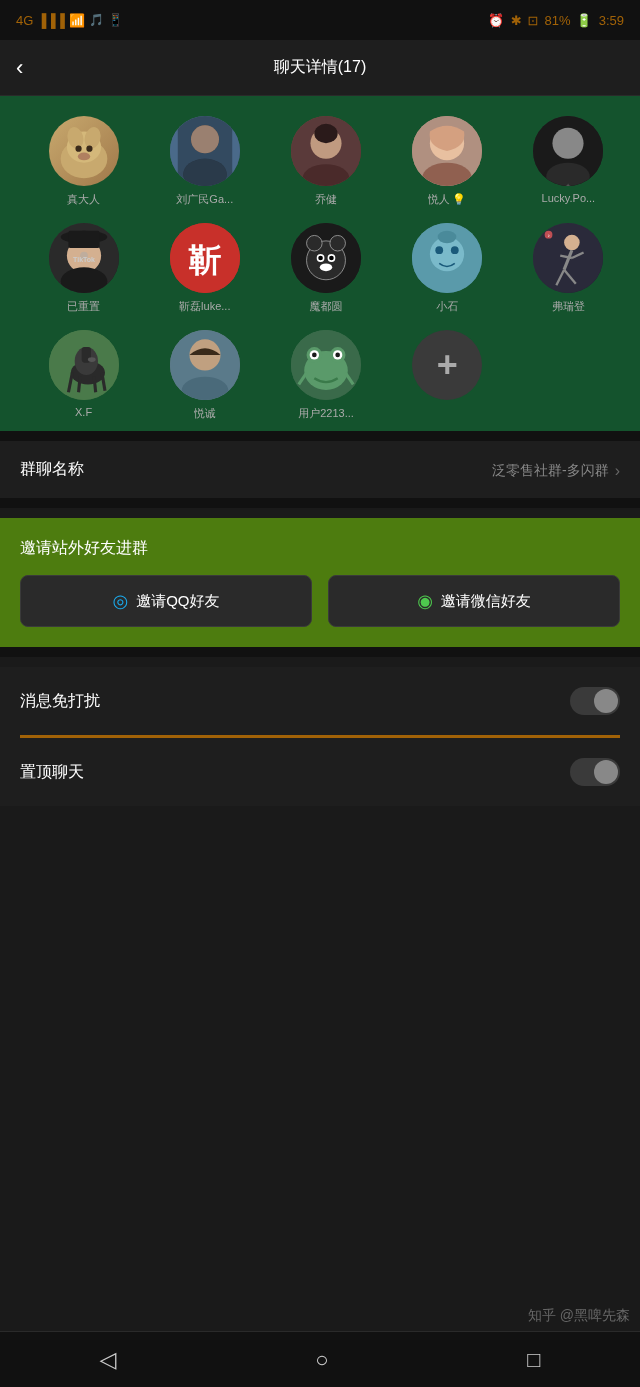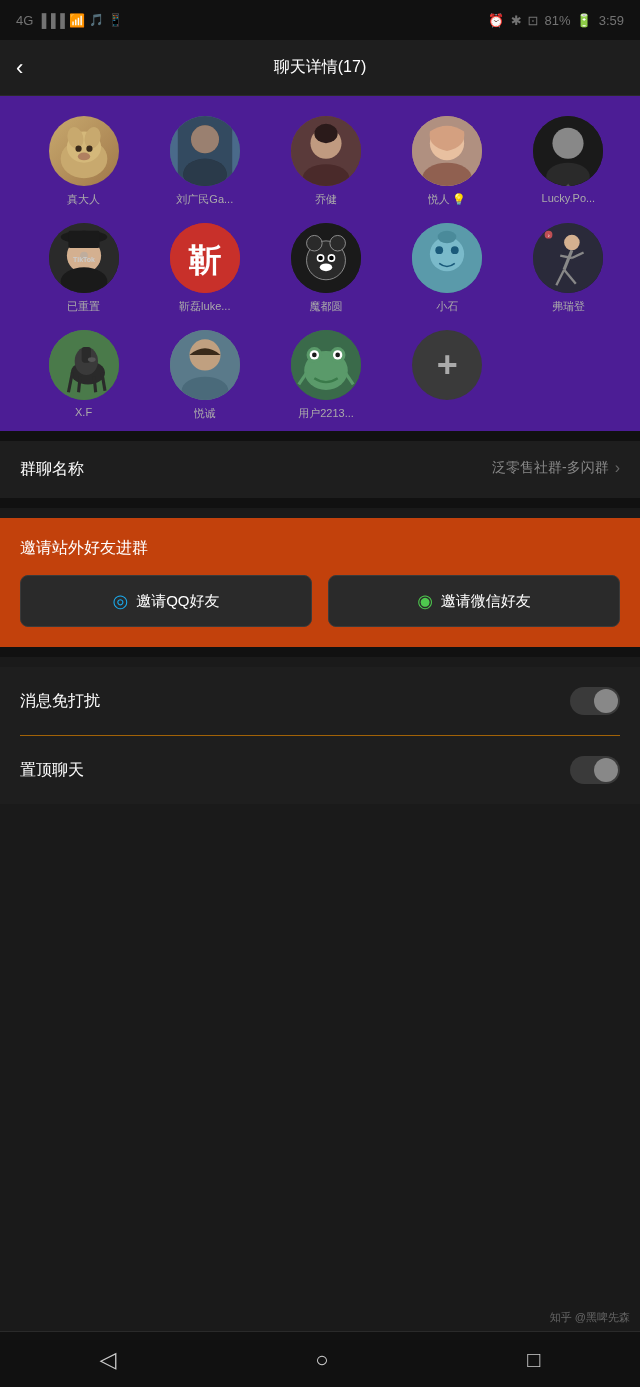--- a/index.html
+++ b/index.html
@@ -15,21 +15,21 @@
 
     
     .status-bar {
       height: 40px;
       background: #111111;
       display: flex;
       align-items: center;
       justify-content: space-between;
       padding: 0 16px;
       font-size: 13px;
-      color: #737373;
+      color: #a16207;
     }
     .status-left { display: flex; align-items: center; gap: 4px; }
     .status-right { display: flex; align-items: center; gap: 6px; }
 
     
     .header {
       height: 56px;
       background: #1e1e1e;
       display: flex;
       align-items: center;
@@ -46,21 +46,21 @@
     }
     .header-title {
       font-size: 16px;
       font-weight: 400;
       color: #fff;
     }
 
     
     .members-section {
       padding: 20px 16px 10px 28px;
-      background: #4c1d95;
+      background: #14532d;
     }
     .members-grid {
       display: grid;
       grid-template-columns: repeat(5, 1fr);
       gap: 16px 10px;
     }
     .member-item {
       display: flex;
       flex-direction: column;
       align-items: center;
@@ -118,21 +118,21 @@
       background: #111111;
     }
 
     
     .settings-section {
       background: #1e1e1e;
       padding: 0 20px;
     }
     .settings-row {
       display: flex;
-      align-items: flex-start;
+      align-items: flex-end;
       justify-content: space-between;
       padding: 18px 0;
       border-bottom: 1px solid #2a2a2a;
     }
     .settings-row:last-child { border-bottom: none; }
     .settings-label {
       font-size: 16px;
       color: #ffffff;
     }
     .settings-value {
@@ -142,21 +142,21 @@
       align-items: center;
       gap: 6px;
     }
     .chevron {
       font-size: 16px;
       color: #666;
     }
 
     
     .invite-section {
-      background: #c2410c;
+      background: #4d7c0f;
       padding: 20px;
       margin-top: 10px;
     }
     .invite-title {
       font-size: 16px;
       color: #ffffff;
       margin-bottom: 16px;
     }
     .invite-buttons {
       display: flex;
@@ -183,21 +183,21 @@
     .toggle-section {
       background: #1e1e1e;
       padding: 0 20px;
       margin-top: 10px;
     }
     .toggle-row {
       display: flex;
       align-items: center;
       justify-content: space-between;
       padding: 20px 0;
-      border-bottom: 1px solid #a16207;
+      border-bottom: 3px solid #a16207;
     }
     .toggle-row:last-child { border-bottom: none; }
     .toggle-label {
       font-size: 16px;
       color: #ffffff;
     }
     .toggle {
       width: 50px;
       height: 28px;
       background: #3a3a3a;
@@ -234,21 +234,21 @@
       font-size: 22px;
       cursor: pointer;
       display: flex;
       flex-direction: column;
       align-items: center;
     }
     .watermark {
       position: fixed;
       bottom: 62px;
       right: 10px;
-      font-size: 11px;
+      font-size: 14px;
       color: #666;
       margin-top: 8px;
     }
 
     
     .avatar svg { width: 100%; height: 100%; }
 
     
     @media (max-width: 640px) {
       .avatar { width: 70px; height: 70px; }

